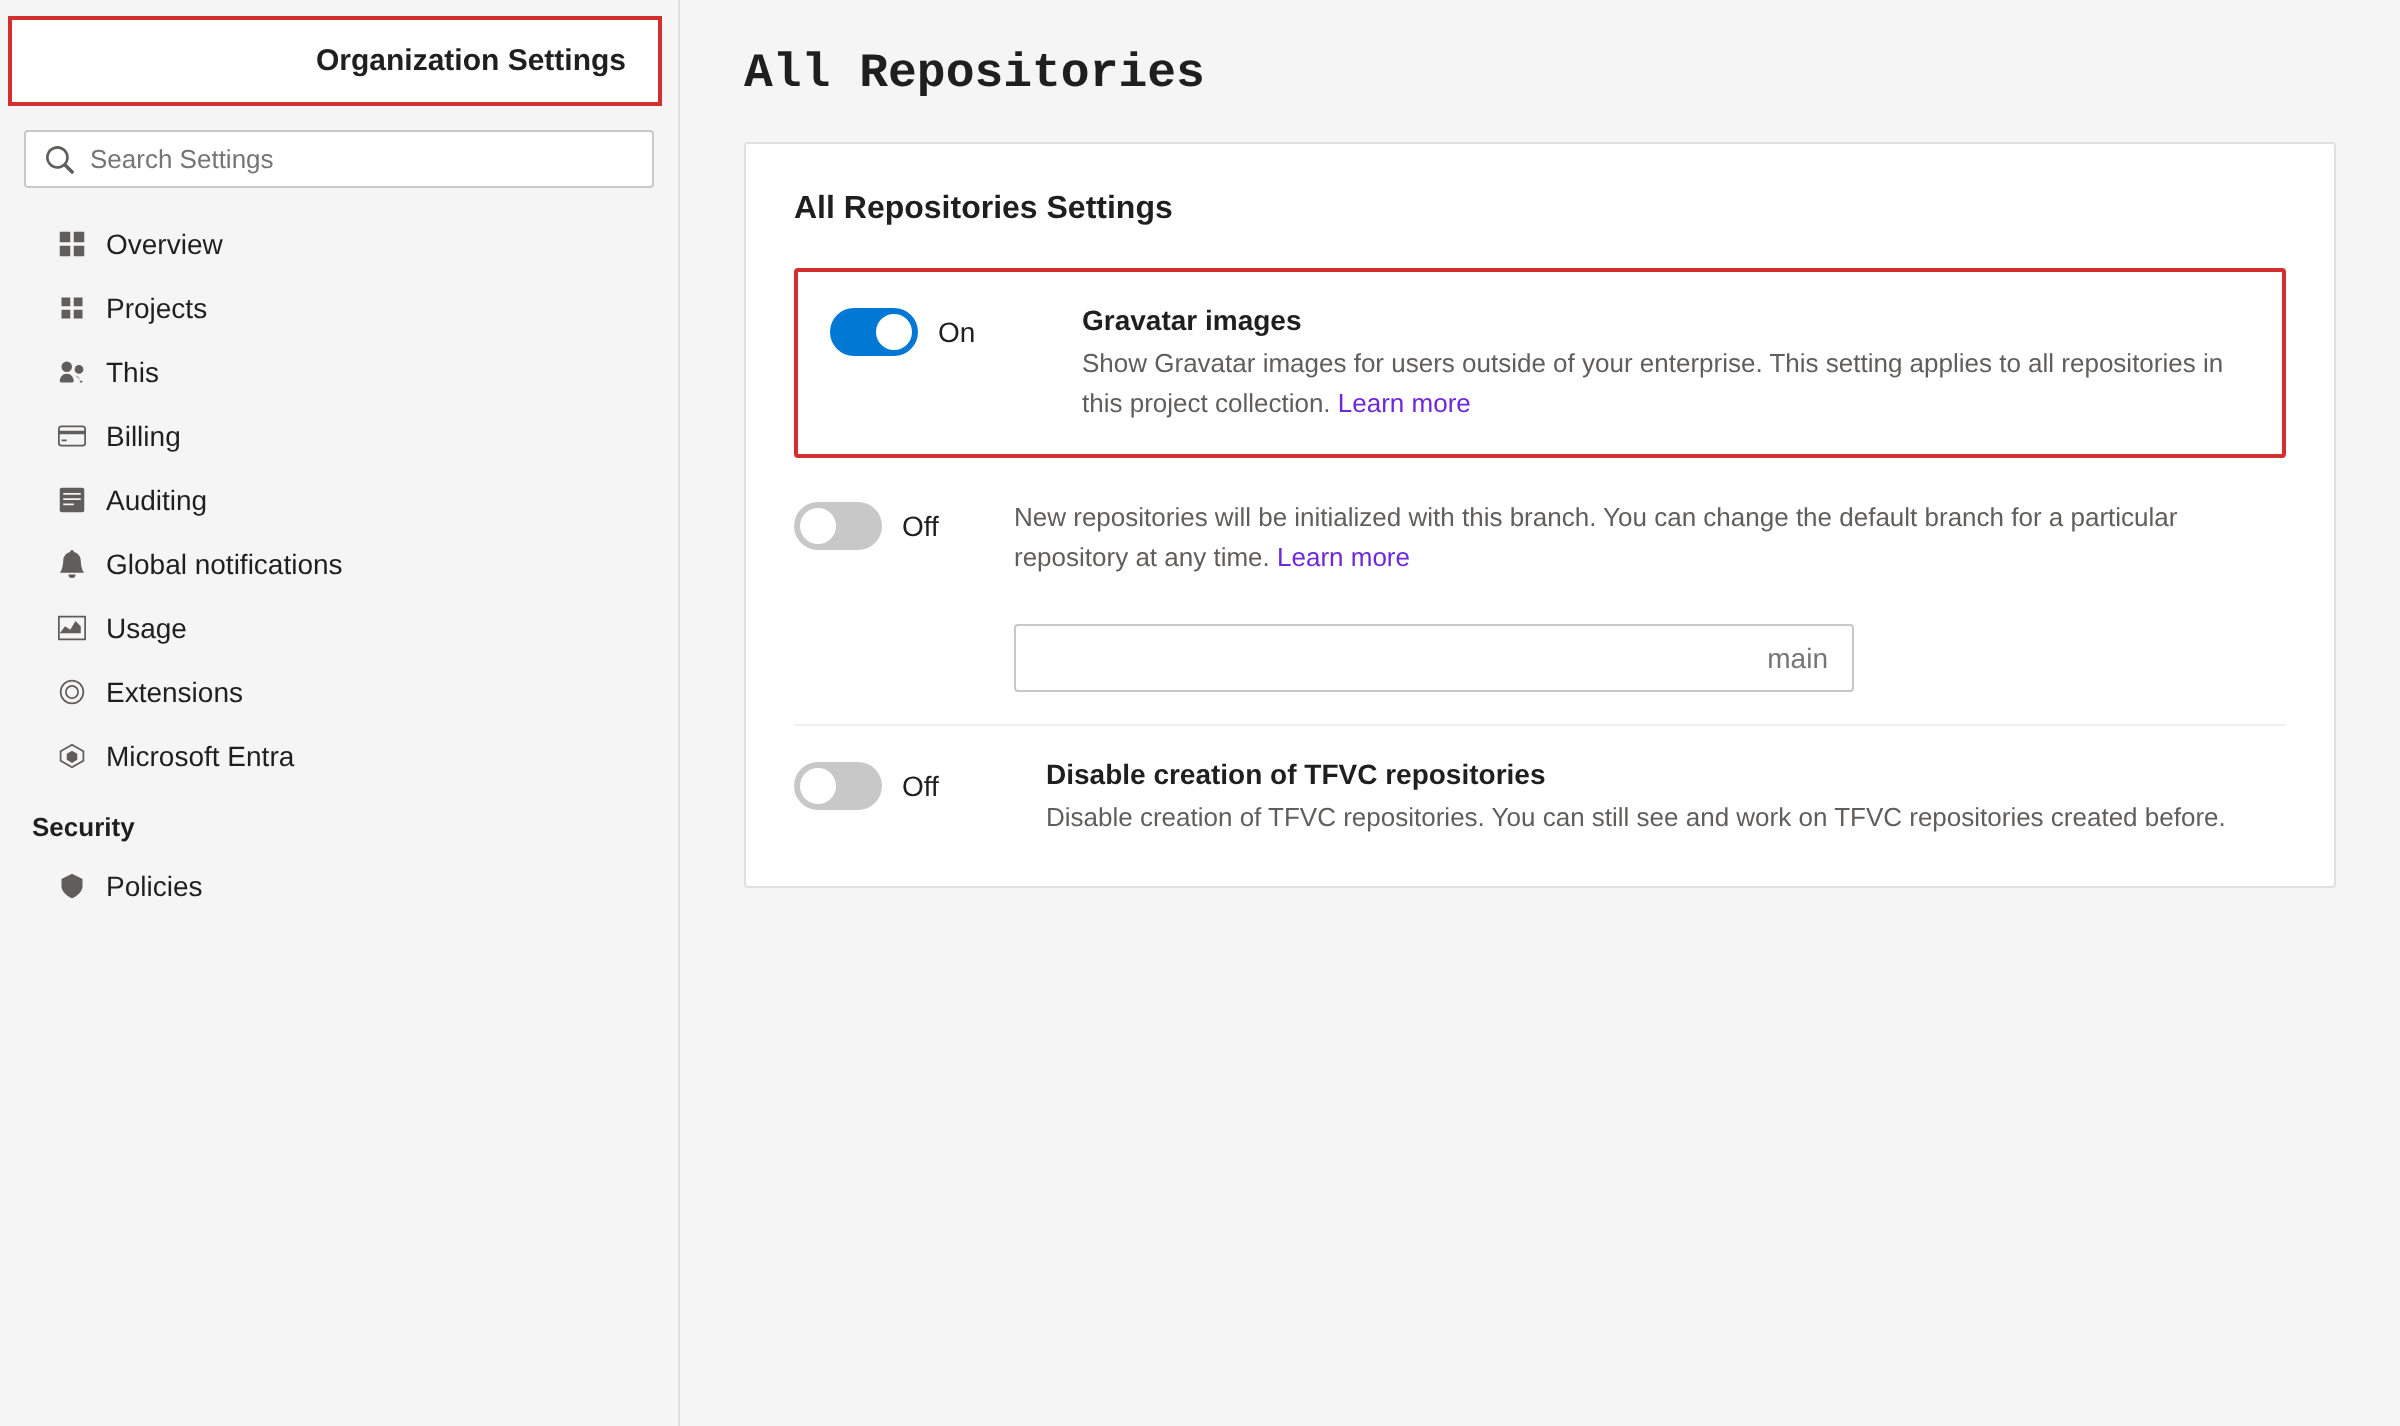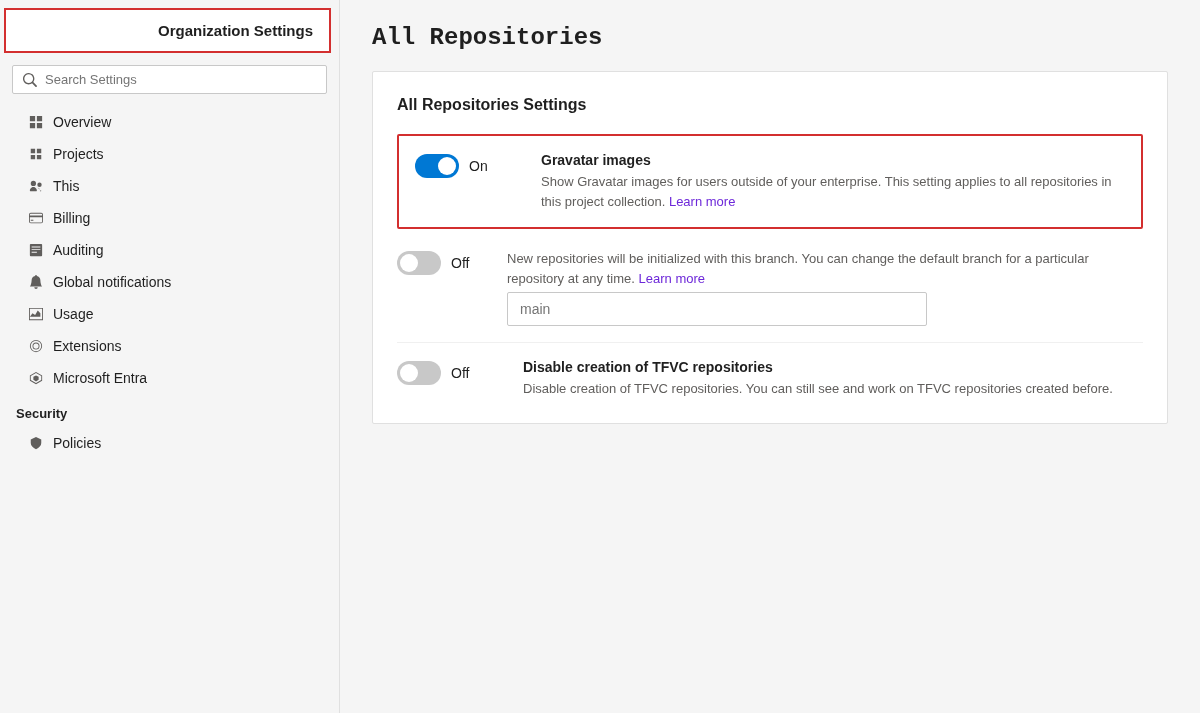--- a/index.html
+++ b/index.html
@@ -233,30 +233,31 @@
       color: #605e5c;
       line-height: 1.5;
     }
 
     .setting-desc a {
       color: #6d28d9;
       text-decoration: none;
     }
 
     .branch-input {
-      margin-top: 4px;
+      margin-top: 24px;
       width: 100%;
       max-width: 420px;
       padding: 8px 12px;
       border: 1px solid #c8c8c8;
       border-radius: 2px;
       font-size: 14px;
       color: #a0a0a0;
       background: #fff;
       outline: none;
+      text-align: right;
     }
   </style>
 </head>
 <body>
 
 <div class="sidebar">
   <div class="sidebar-title">Organization Settings</div>
   <div class="search-box">
     <svg class="search-icon-svg" width="14" height="14" viewBox="0 0 16 16" fill="currentColor">
       <path d="M11.742 10.344a6.5 6.5 0 1 0-1.397 1.398l3.85 3.85a1 1 0 0 0 1.415-1.414l-3.868-3.834zm-5.242 1.156a5 5 0 1 1 0-10 5 5 0 0 1 0 10z"></path>

